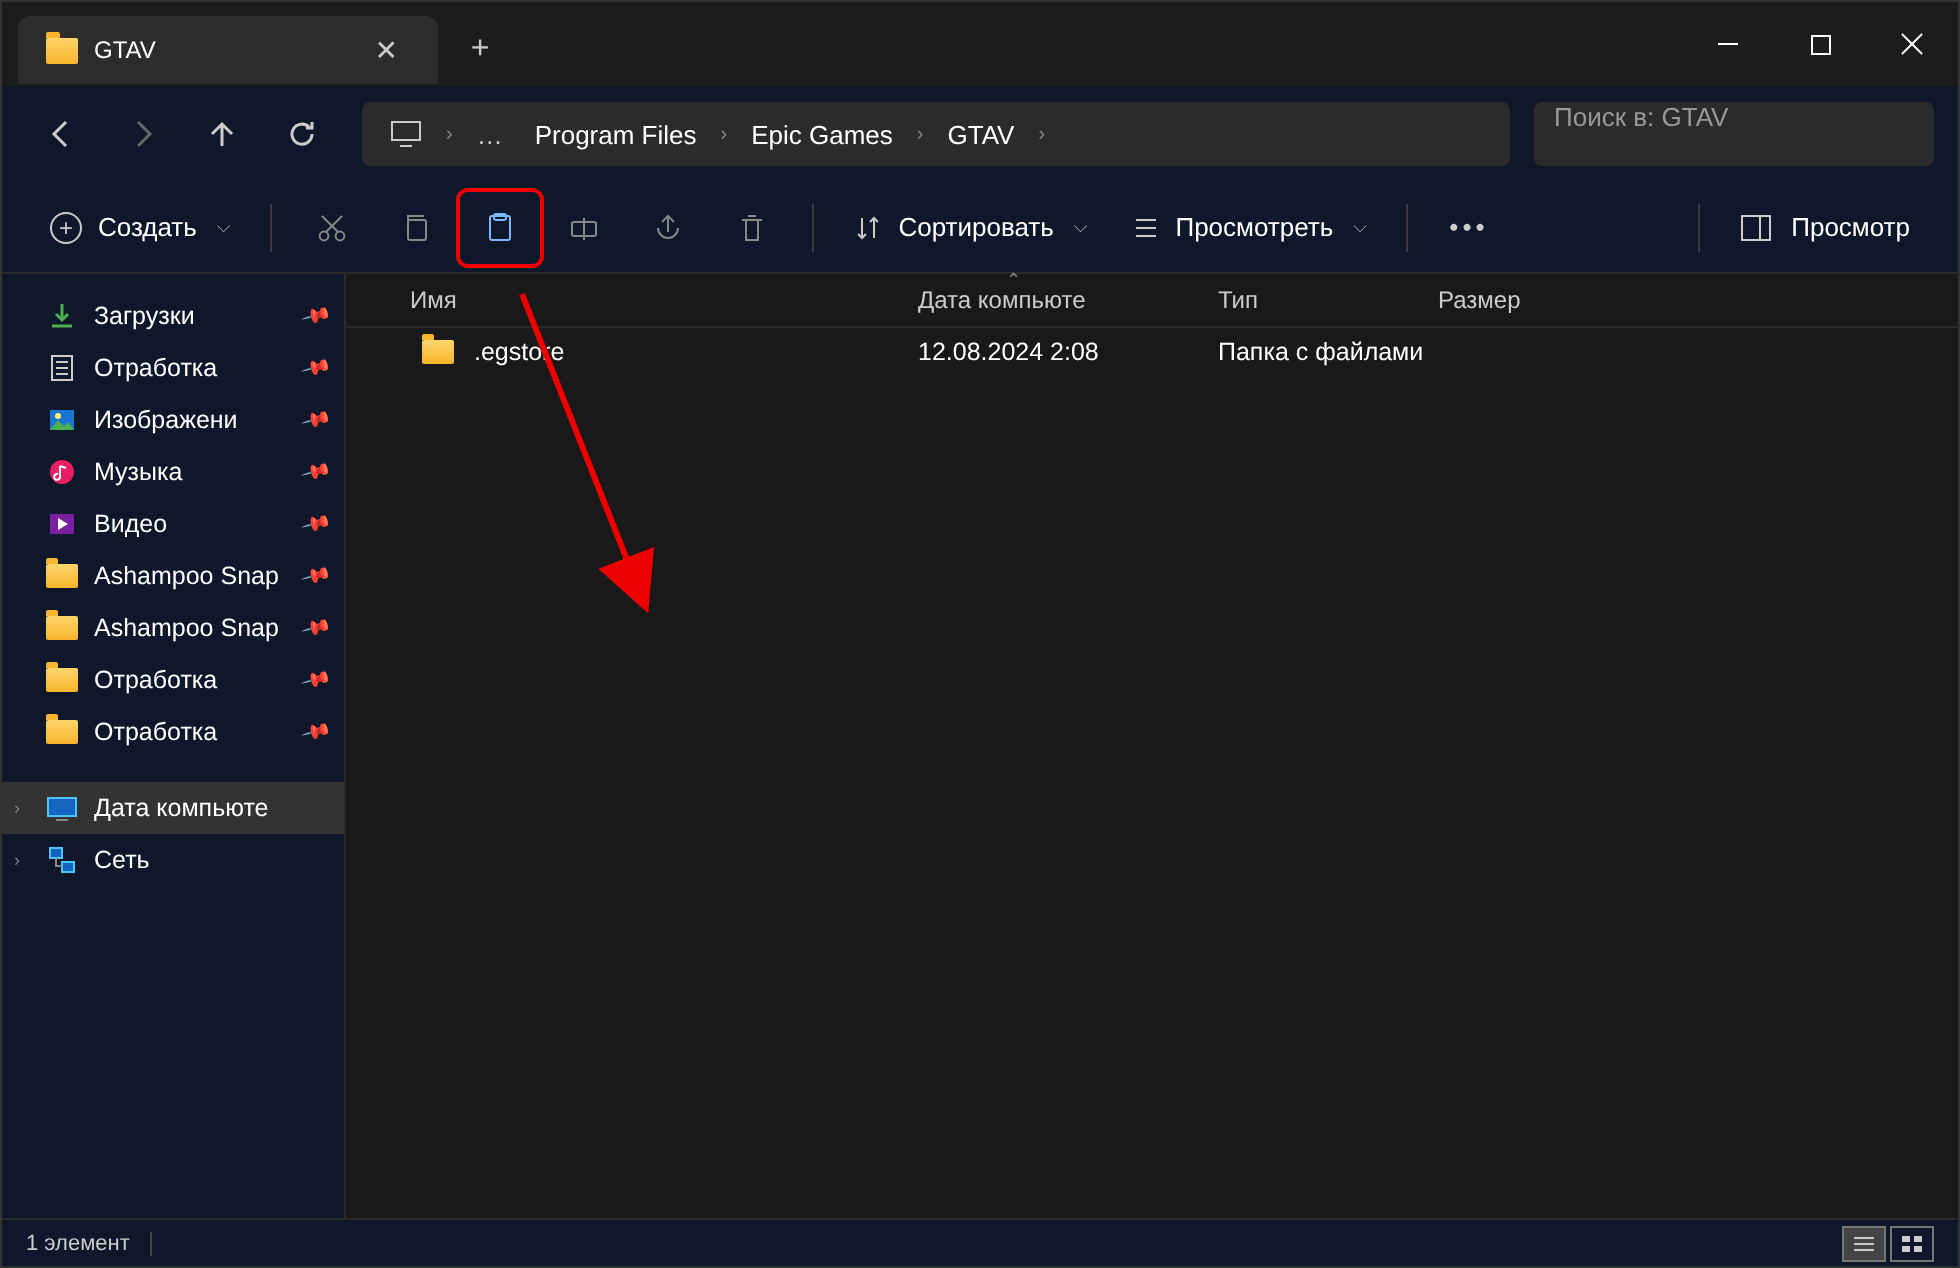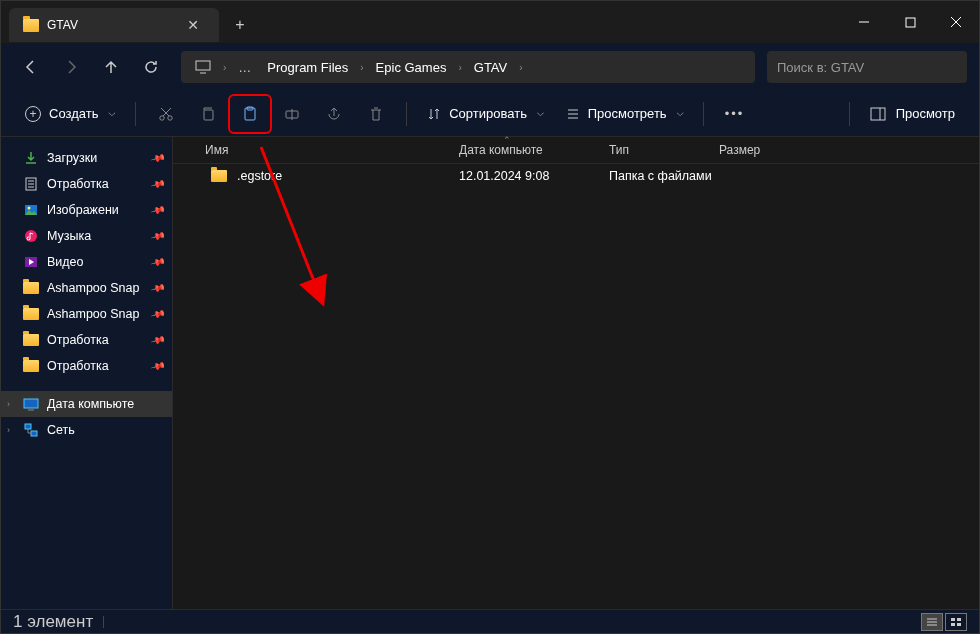--- a/index.html
+++ b/index.html
@@ -19,21 +19,21 @@
 
 
 .navbar { height:48px; display:flex; align-items:center; padding:0 12px; gap:4px; }
 .nav-icon { width:36px; height:36px; display:flex; align-items:center; justify-content:center; color:#ccc; cursor:pointer; border-radius:4px; }
 .nav-icon.disabled { color:#666; cursor:default; }
 .breadcrumb { flex:1; height:32px; background:#2b2b2b; border-radius:4px; margin:0 8px; display:flex; align-items:center; padding:0 8px; gap:4px; }
 .bc-ico { width:28px; display:flex; align-items:center; justify-content:center; color:#ccc; }
 .bc-sep { color:#888; font-size:10px; padding:0 2px; }
 .bc-item { color:#fff; padding:4px 6px; cursor:pointer; border-radius:3px; font-size:13px; }
 .bc-dots { color:#ccc; padding:4px 6px; cursor:pointer; }
-.search { width:200px; height:32px; background:#2b2b2b; border-radius:4px; display:flex; align-items:center; padding:0 10px; color:#999; font-size:13px; }
+.search { width:200px; height:32px; background:#2b2b2b; border-radius:4px; display:flex; align-items:flex-start; padding:0 10px; color:#999; font-size:13px; }
 
 
 .toolbar { height:46px; display:flex; align-items:center; padding:0 14px; gap:2px; border-bottom:1px solid #2a2a2a; }
 .tb-create { display:flex; align-items:center; gap:8px; padding:6px 10px; cursor:pointer; border-radius:4px; color:#fff; }
 .tb-plus { width:16px; height:16px; border:1px solid #ccc; border-radius:50%; display:flex; align-items:center; justify-content:center; font-size:12px; color:#ccc; }
 .tb-sep { width:1px; height:24px; background:#3a3a3a; margin:0 8px; }
 .tb-icon { width:40px; height:36px; display:flex; align-items:center; justify-content:center; cursor:pointer; border-radius:4px; color:#888; }
 .tb-icon.highlighted { outline:2px solid #e00; color:#7ab8ff; }
 .tb-dd { display:flex; align-items:center; gap:8px; padding:6px 10px; cursor:pointer; border-radius:4px; color:#fff; }
 .tb-chev { font-size:9px; color:#aaa; margin-left:2px; }
@@ -57,21 +57,21 @@
 .filepane { flex:1; background:#191919; }
 .columns { display:flex; padding:6px 14px; border-bottom:1px solid #2a2a2a; font-size:12px; color:#ccc; position:relative; }
 .col-name { width:260px; padding-left:6px;margin-left:12px; }
 .col-date { width:150px; }
 .col-type { width:110px; }
 .col-size { width:80px; }
 .col-sort { position:absolute; left:330px; top:-2px; font-size:9px; color:#888; }
 .row { display:flex; padding:5px 14px; align-items:center; font-size:12.5px; color:#fff; cursor:pointer; }
 .row .ico-folder { margin-right:10px; margin-left:6px; }
 
-.statusbar { height:24px; display:flex; align-items:center; padding:0 12px; color:#ccc; font-size:17px; border-top:1px solid #2a2a2a; position:absolute; bottom:0; left:0; right:0; }
+.statusbar { height:24px; display:flex; align-items:center; padding:0 12px; color:#ccc; font-size:11px; border-top:1px solid #2a2a2a; position:absolute; bottom:0; left:0; right:0; }
 .statusbar .stat-sep { width:1px; height:12px; background:#444; margin:0 10px; }
 .view-toggle { margin-left:auto; display:flex; gap:2px; }
 .vt-btn { width:22px; height:18px; border:1px solid #777; display:flex; align-items:center; justify-content:center; cursor:pointer; }
 .vt-btn.active { background:#444; }
 
 
 .arrow { position:absolute; pointer-events:none; }
 svg.arrow-svg { overflow:visible; }
 </style>
 </head>
@@ -338,21 +338,21 @@
         <span class="col-date">Дата компьюте</span>
         <span class="col-type">Тип</span>
         <span class="col-size">Размер</span>
       </div>
       <div id="rows-list">
           <div class="row">
             <span class="col-name" style="display:flex;align-items:center;">
               <span class="ico-folder"></span>
               <span>.egstore</span>
             </span>
-            <span class="col-date">12.01.2024 9:08</span>
+            <span class="col-date">12.08.2024 2:08</span>
             <span class="col-type">Папка с файлами</span>
             <span class="col-size"></span>
           </div>
         </div>
     </div>
   </div>
 
   <div class="statusbar">
     <span>1 элемент</span>
     <span class="stat-sep"></span>

